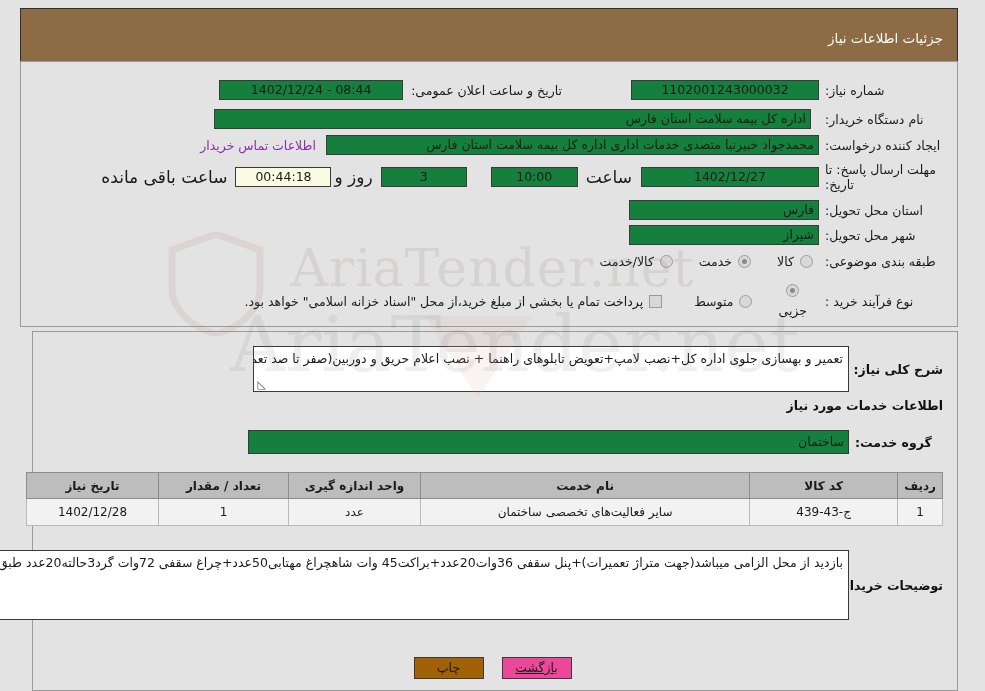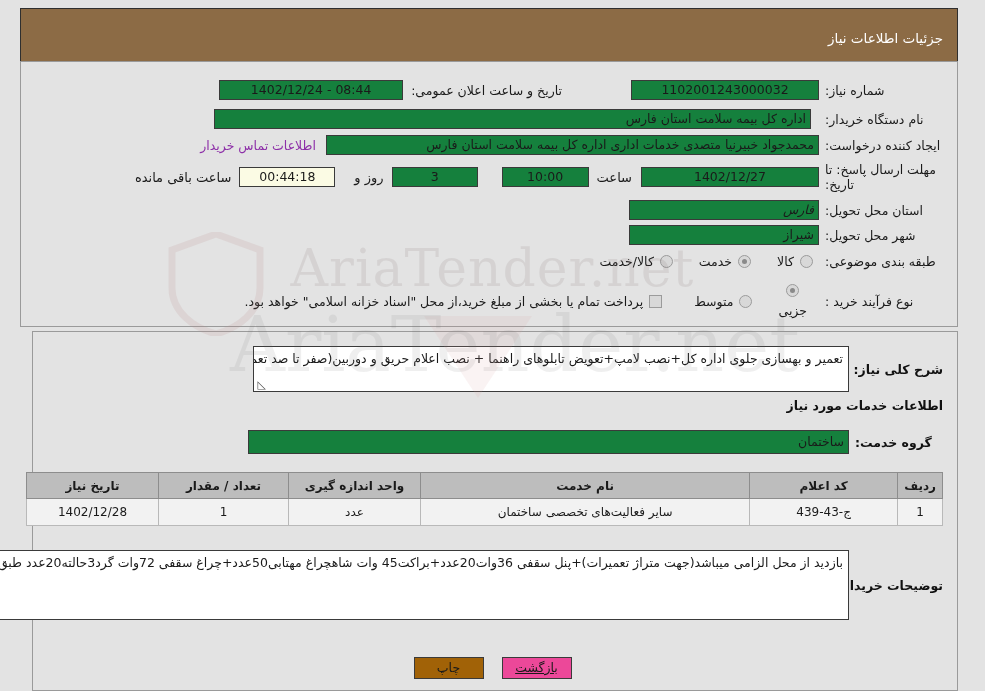--- a/index.html
+++ b/index.html
@@ -76,21 +76,21 @@
   .fld.rt { text-align: right; }
   .fld.yellow { background: #fbfbe4; }
 
   .link {
     color: #8d2fa8;
     font-size: 12.5px;
     cursor: pointer;
     text-decoration: none;
   }
   .plain {
-    font-size: 13px;
+    font-size: 17px;
     color: #1a1a1a;
     text-align: right;
   }
 
   
   .radio {
     width: 13px; height: 13px;
     border-radius: 50%;
     border: 1px solid #9b9b9b;
     background: #d8d8d8;
@@ -296,27 +296,27 @@
       <span class="link" style="margin-right:10px;">اطلاعات تماس خریدار</span>
     </div>
 
     <div class="row" style="top:100px; right:14px;">
       <span class="lbl lbl-w" style="white-space:normal; line-height:15px;">مهلت ارسال پاسخ: تا تاریخ:</span>
       <span class="fld" style="width:178px; margin-right:6px;">1402/12/27</span>
       <span class="plain" style="margin-right:9px;">ساعت</span>
       <span class="fld" style="width:87px; margin-right:8px;">10:00</span>
       <span class="fld" style="width:86px; margin-right:24px;">3</span>
       <span class="plain" style="margin-right:8px;">روز و</span>
-      <span class="fld yellow" style="width:96px; margin-right:19px;">00:44:18</span>
+      <span class="fld yellow" style="width:96px; margin-right:3px;">00:44:18</span>
       <span class="plain" style="margin-right:8px;">ساعت باقی مانده</span>
     </div>
 
     <div class="row" style="top:138px; right:14px;">
       <span class="lbl lbl-w">استان محل تحویل:</span>
-      <span class="fld rt" style="width:190px; margin-right:6px;font-style:italic;">فارس</span>
+      <span class="fld rt" style="width:190px; margin-right:6px;">فارس</span>
     </div>
 
     <div class="row" style="top:163px; right:14px;">
       <span class="lbl lbl-w">شهر محل تحویل:</span>
       <span class="fld rt" style="width:190px; margin-right:6px;">شیراز</span>
     </div>
 
     <div class="row" style="top:192px; right:14px;">
       <span class="lbl lbl-w">طبقه بندی موضوعی:</span>
       <span class="opt" style="margin-right:12px;">
@@ -364,21 +364,21 @@
 
     <div class="row" style="top:98px; right:14px;">
       <span class="strongLbl" style="width:88px; display:inline-block; text-align:left;">گروه خدمت:</span>
       <span class="fld rt" style="width:601px; height:24px; line-height:22px; margin-right:6px;">ساختمان</span>
     </div>
 
     <table class="grid" style="top:140px; right:14px; width:917px;">
       <thead>
         <tr>
           <th style="width:36px;">ردیف</th>
-          <th style="width:148px;">کد اعلام</th>
+          <th style="width:148px;">کد کالا</th>
           <th>نام خدمت</th>
           <th style="width:132px;">واحد اندازه گیری</th>
           <th style="width:130px;">تعداد / مقدار</th>
           <th style="width:132px;">تاریخ نیاز</th>
         </tr>
       </thead>
       <tbody>
         <tr>
           <td>1</td>
           <td>ج-43-439</td>

